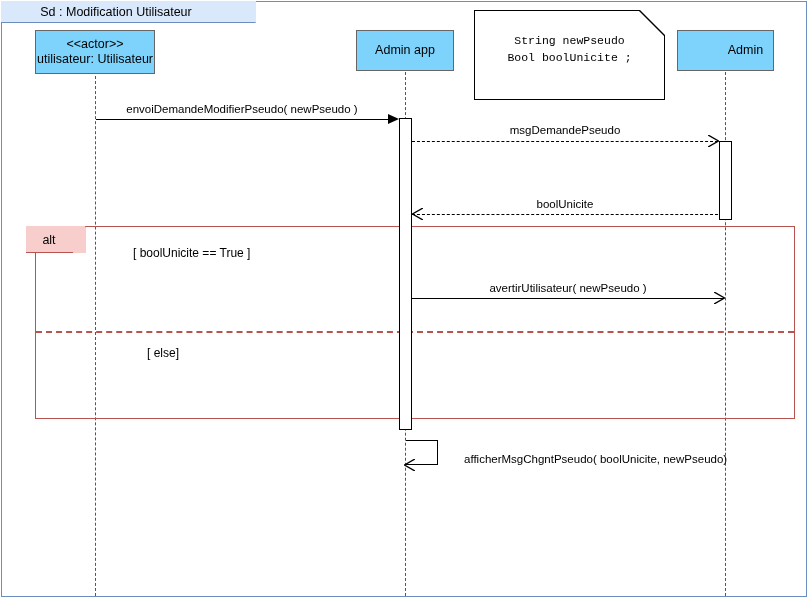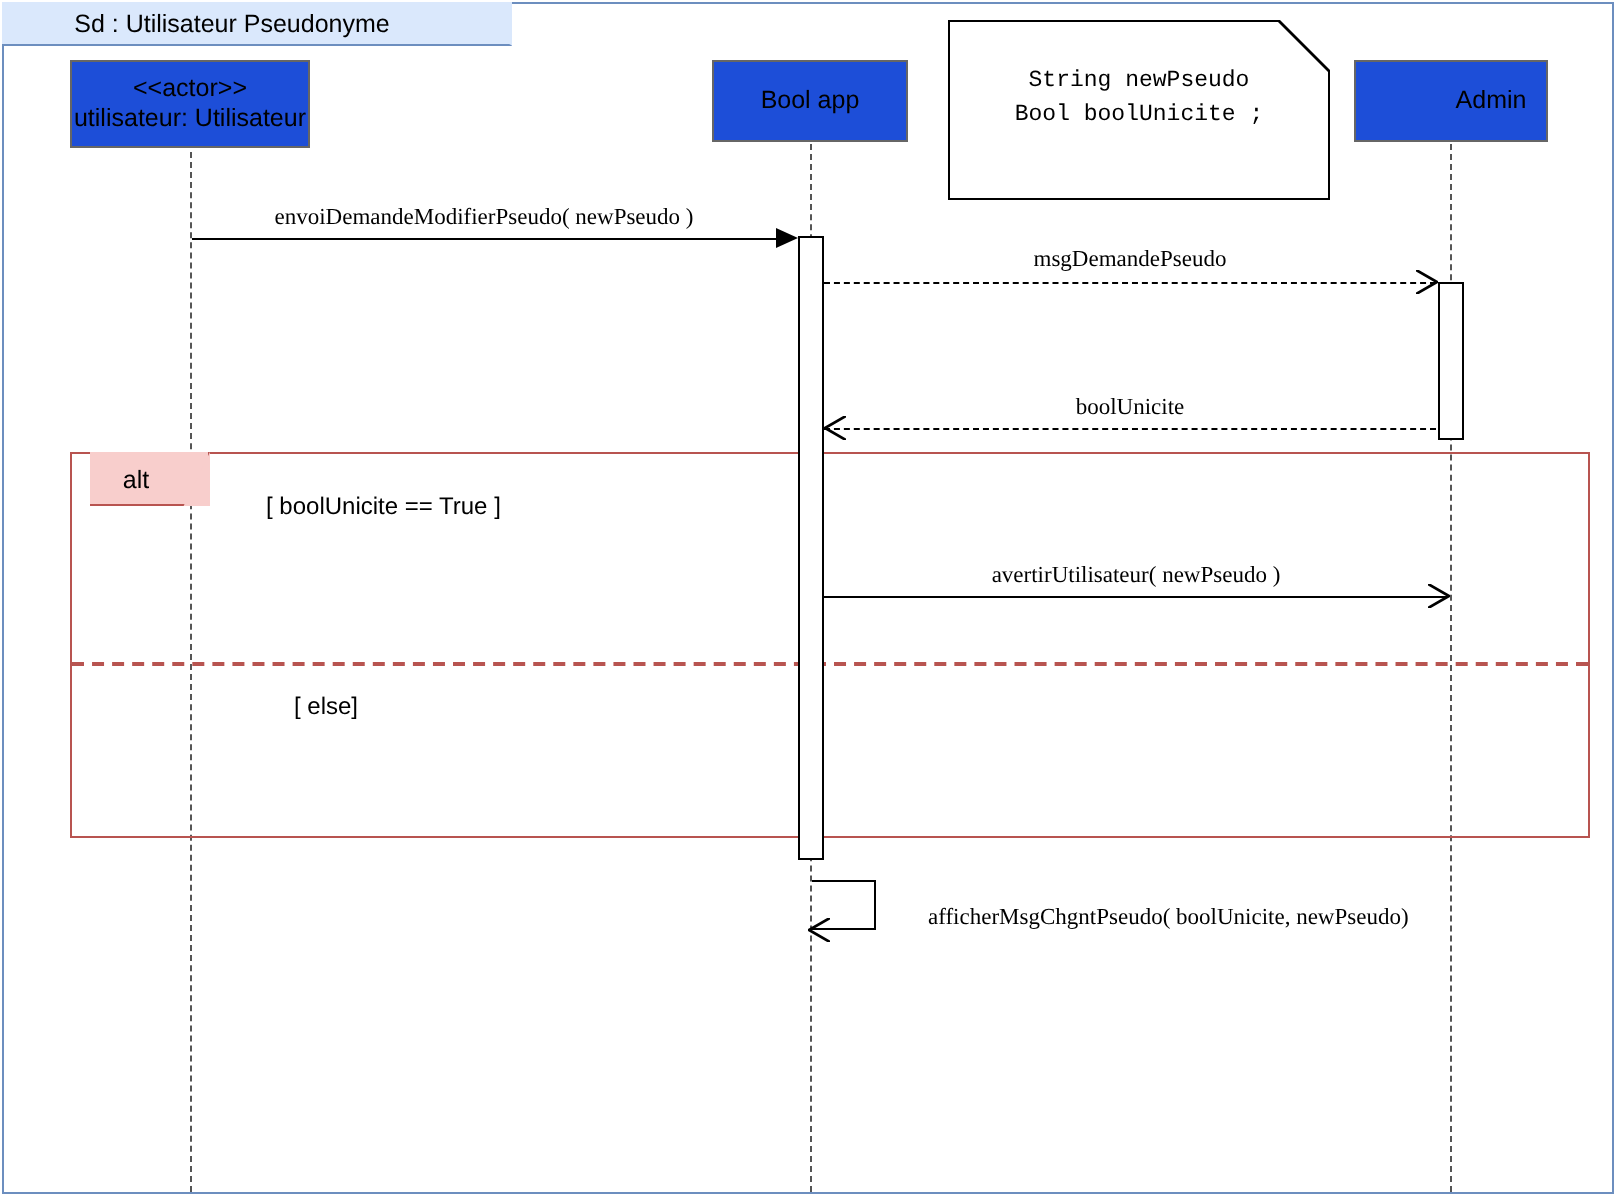--- a/index.html
+++ b/index.html
@@ -56,21 +56,21 @@
     height: 22px;
     line-height: 22px;
     text-align: center;
     font-size: 12.5px;
     color: #000000;
     white-space: nowrap;
   }
   
   .lifeline-box {
     position: absolute;
-    background: #1d4ed8;
+    background: #7dd3fc;
     border: 1.4px solid #666666;
     box-sizing: border-box;
     display: flex;
     flex-direction: column;
     align-items: center;
     justify-content: center;
     font-size: 12.5px;
     color: #000000;
     text-align: center;
     line-height: 15px;
@@ -130,21 +130,20 @@
   }
   .msg-line.dashed {
     border-top: 1.4px dashed #000000;
   }
   .msg-label {
     position: absolute;
     font-size: 11.5px;
     color: #000000;
     white-space: nowrap;
     text-align: center;
-    font-family: Liberation Serif, serif;
   }
   .arrowhead-filled-right {
     position: absolute;
     width: 0;
     height: 0;
     border-top: 5.5px solid transparent;
     border-bottom: 5.5px solid transparent;
     border-left: 11px solid #000000;
   }
   .arrowhead-open-right,
@@ -209,54 +208,54 @@
   }
 </style>
 </head>
 <body>
 
 <div id="canvas">
 
   <div class="sd-frame"></div>
   <div class="sd-title-tab">
     <div class="tab-shape"></div>
-    <div class="sd-title-text">Sd :  Utilisateur Pseudonyme</div>
+    <div class="sd-title-text">Sd :  Modification Utilisateur</div>
   </div>
 
   <div class="lifeline-line" style="left:95px; top:76px; height:520px;"></div>
   <div class="lifeline-line" style="left:405px; top:72px; height:524px;"></div>
   <div class="lifeline-line" style="left:725px; top:72px; height:524px;"></div>
 
   <div class="lifeline-box" style="left:35px; top:30px; width:120px; height:44px;">
     <span>&lt;&lt;actor&gt;&gt;</span>
     <span>utilisateur: Utilisateur</span>
   </div>
 
   <div class="lifeline-box" style="left:356px; top:30px; width:98px; height:41px;">
-    <span>Bool app</span>
+    <span>Admin app</span>
   </div>
 
   <div class="lifeline-box" style="left:677px; top:30px; width:97px; height:41px;padding-left:40px;">
     <span>Admin</span>
   </div>
 
   <div class="note-box" style="left:474px; top:10px; width:191px; height:90px;">
     <div class="note-body"></div>
     <svg class="note-fold" viewBox="0 0 26 26">
       <path d="M0 0 L26 26 L26 0 Z" fill="#ffffff" stroke="none"></path>
       <path d="M0 0 L26 26" stroke="#000000" stroke-width="1.4" fill="none"></path>
       <path d="M0 0 L0 0" stroke="#000000" stroke-width="1.4" fill="none"></path>
     </svg>
     <div class="note-text">String newPseudo</div>
     <div class="note-text" style="top:39px;">Bool boolUnicite ;</div>
   </div>
 
   <div class="alt-frame" style="left:35px; top:226px; width:760px; height:193px;"></div>
 
-  <div class="alt-tab" style="left:45px; top:226px; width:60px; height:27px;text-align:center;">
+  <div class="alt-tab" style="left:26px; top:226px; width:60px; height:27px;text-align:center;">
     <div class="alt-tab-shape"></div>
     <div class="alt-tab-text">alt</div>
   </div>
 
   <div class="guard-label" style="left:113px; top:246px;">[ boolUnicite == True ]</div>
 
   <div class="alt-divider" style="left:36px; top:331px; width:758px;"></div>
 
   <div class="guard-label" style="left:127px; top:346px;">[ else]</div>
 

